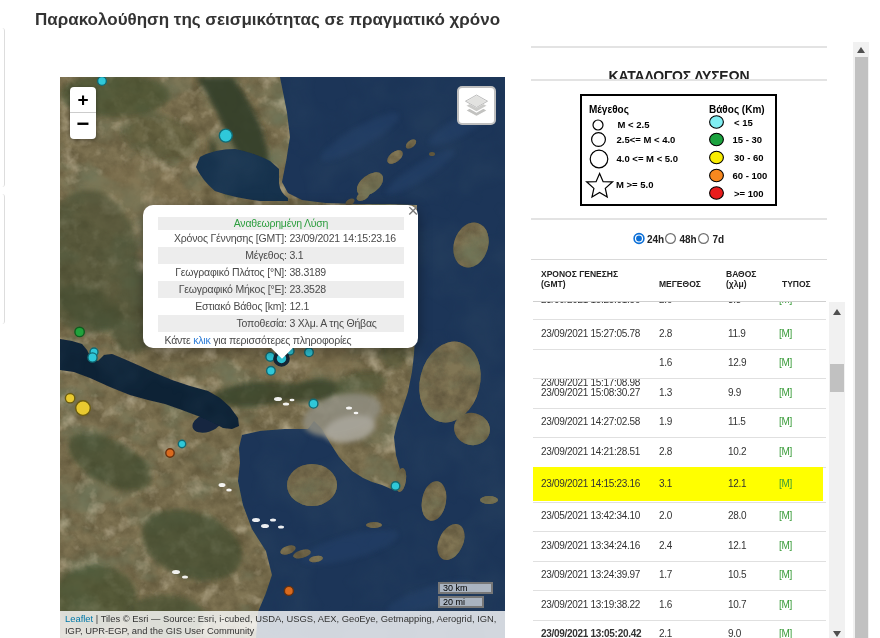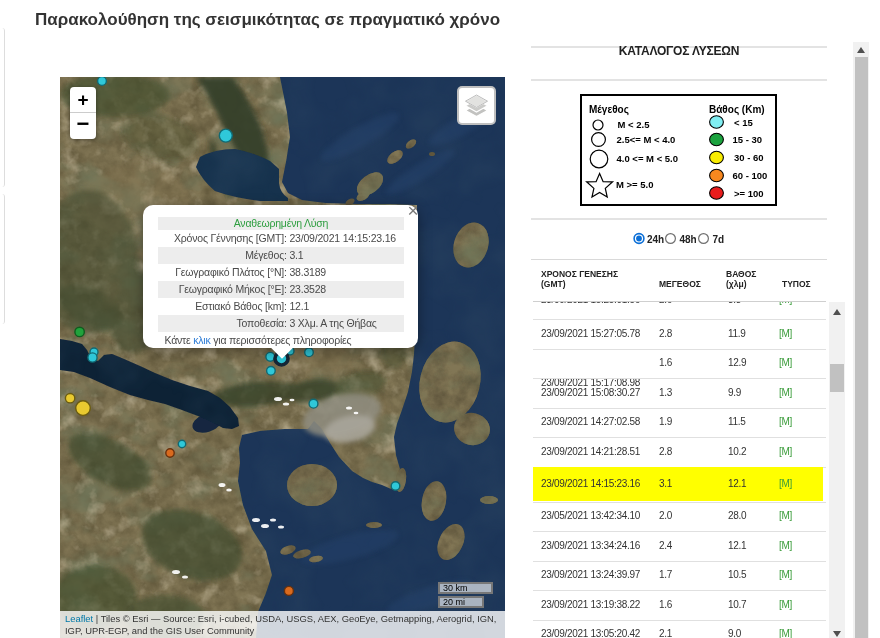--- a/index.html
+++ b/index.html
@@ -36,21 +36,21 @@
   #popup .gr { background:#ededed; }
   #popup .phead { height:12.5px; line-height:12.5px; background:#ededed; text-align:center;
       color:#2e9e40; font-size:10.5px; }
   #ptail { left:209px; top:270px; width:26px; height:13px; overflow:hidden; z-index:41; }
   #ptail:before { content:""; position:absolute; left:4px; top:-10px; width:18px; height:18px;
       background:#fff; transform:rotate(45deg);}
   #pclose { left:344px; top:126px; width:18px; height:16px; color:#7a7a7a; font-size:19px;
       line-height:16px; text-align:center; z-index:42; font-weight:normal;}
   
   .hr { left:531px; width:296px; height:2px; background:#e3e3e3; }
-  #cat-title { left:531px; top:44px; width:296px; text-align:center; font-size:12px; letter-spacing:-0.2px;
+  #cat-title { left:531px; top:68px; width:296px; text-align:center; font-size:14px; letter-spacing:-0.2px;
       font-weight:bold; color:#222; }
   #legend { left:580px; top:94px; width:197px; height:112px; border:2px solid #000; background:#fff; }
   
   #radios { left:531px; top:228px; width:296px; height:20px; text-align:center; font-size:12px;
      font-weight:bold; color:#222;}
   
   .th { font-size:8.5px; font-weight:bold; color:#222; line-height:10px; }
   .td { font-size:10px; letter-spacing:-0.3px; color:#333; white-space:nowrap; }
   .tgreen { color:#3a9c3a; }
   .rowline { left:533px; width:293px; height:1px; background:#e0e0e0; }
@@ -408,21 +408,21 @@
       <div class="td abs" style="left:541px; top:569.25px;">23/09/2021 13:24:39.97</div>
       <div class="td abs" style="left:659px; top:569.25px;">1.7</div>
       <div class="td abs" style="left:728px; top:569.25px;">10.5</div>
       <div class="td tgreen abs" style="left:779px; top:569.25px;">[M]</div>
       <div class="rowline abs" style="top:590px;"></div>
       <div class="td abs" style="left:541px; top:598.75px;">23/09/2021 13:19:38.22</div>
       <div class="td abs" style="left:659px; top:598.75px;">1.6</div>
       <div class="td abs" style="left:728px; top:598.75px;">10.7</div>
       <div class="td tgreen abs" style="left:779px; top:598.75px;">[M]</div>
       <div class="rowline abs" style="top:619.5px;"></div>
-      <div class="td abs" style="left:541px; top:628.25px;">23/09/2021 13:05:20.42</div>
+      <div class="td abs" style="left:541px; top:628.25px;font-weight:bold;">23/09/2021 13:05:20.42</div>
       <div class="td abs" style="left:659px; top:628.25px;">2.1</div>
       <div class="td abs" style="left:728px; top:628.25px;">9.0</div>
       <div class="td tgreen abs" style="left:779px; top:628.25px;">[M]</div>
     </div>
 
   <div class="sb-track abs" style="left:829px; top:302px; width:16px; height:336px;"></div>
   <div class="abs arrow-up" style="left:833px; top:309px;"></div>
   <div class="sb-thumb abs" style="left:830px; top:364px; width:14px; height:28px;"></div>
   <div class="abs arrow-down" style="left:833px; top:631px;"></div>
 

